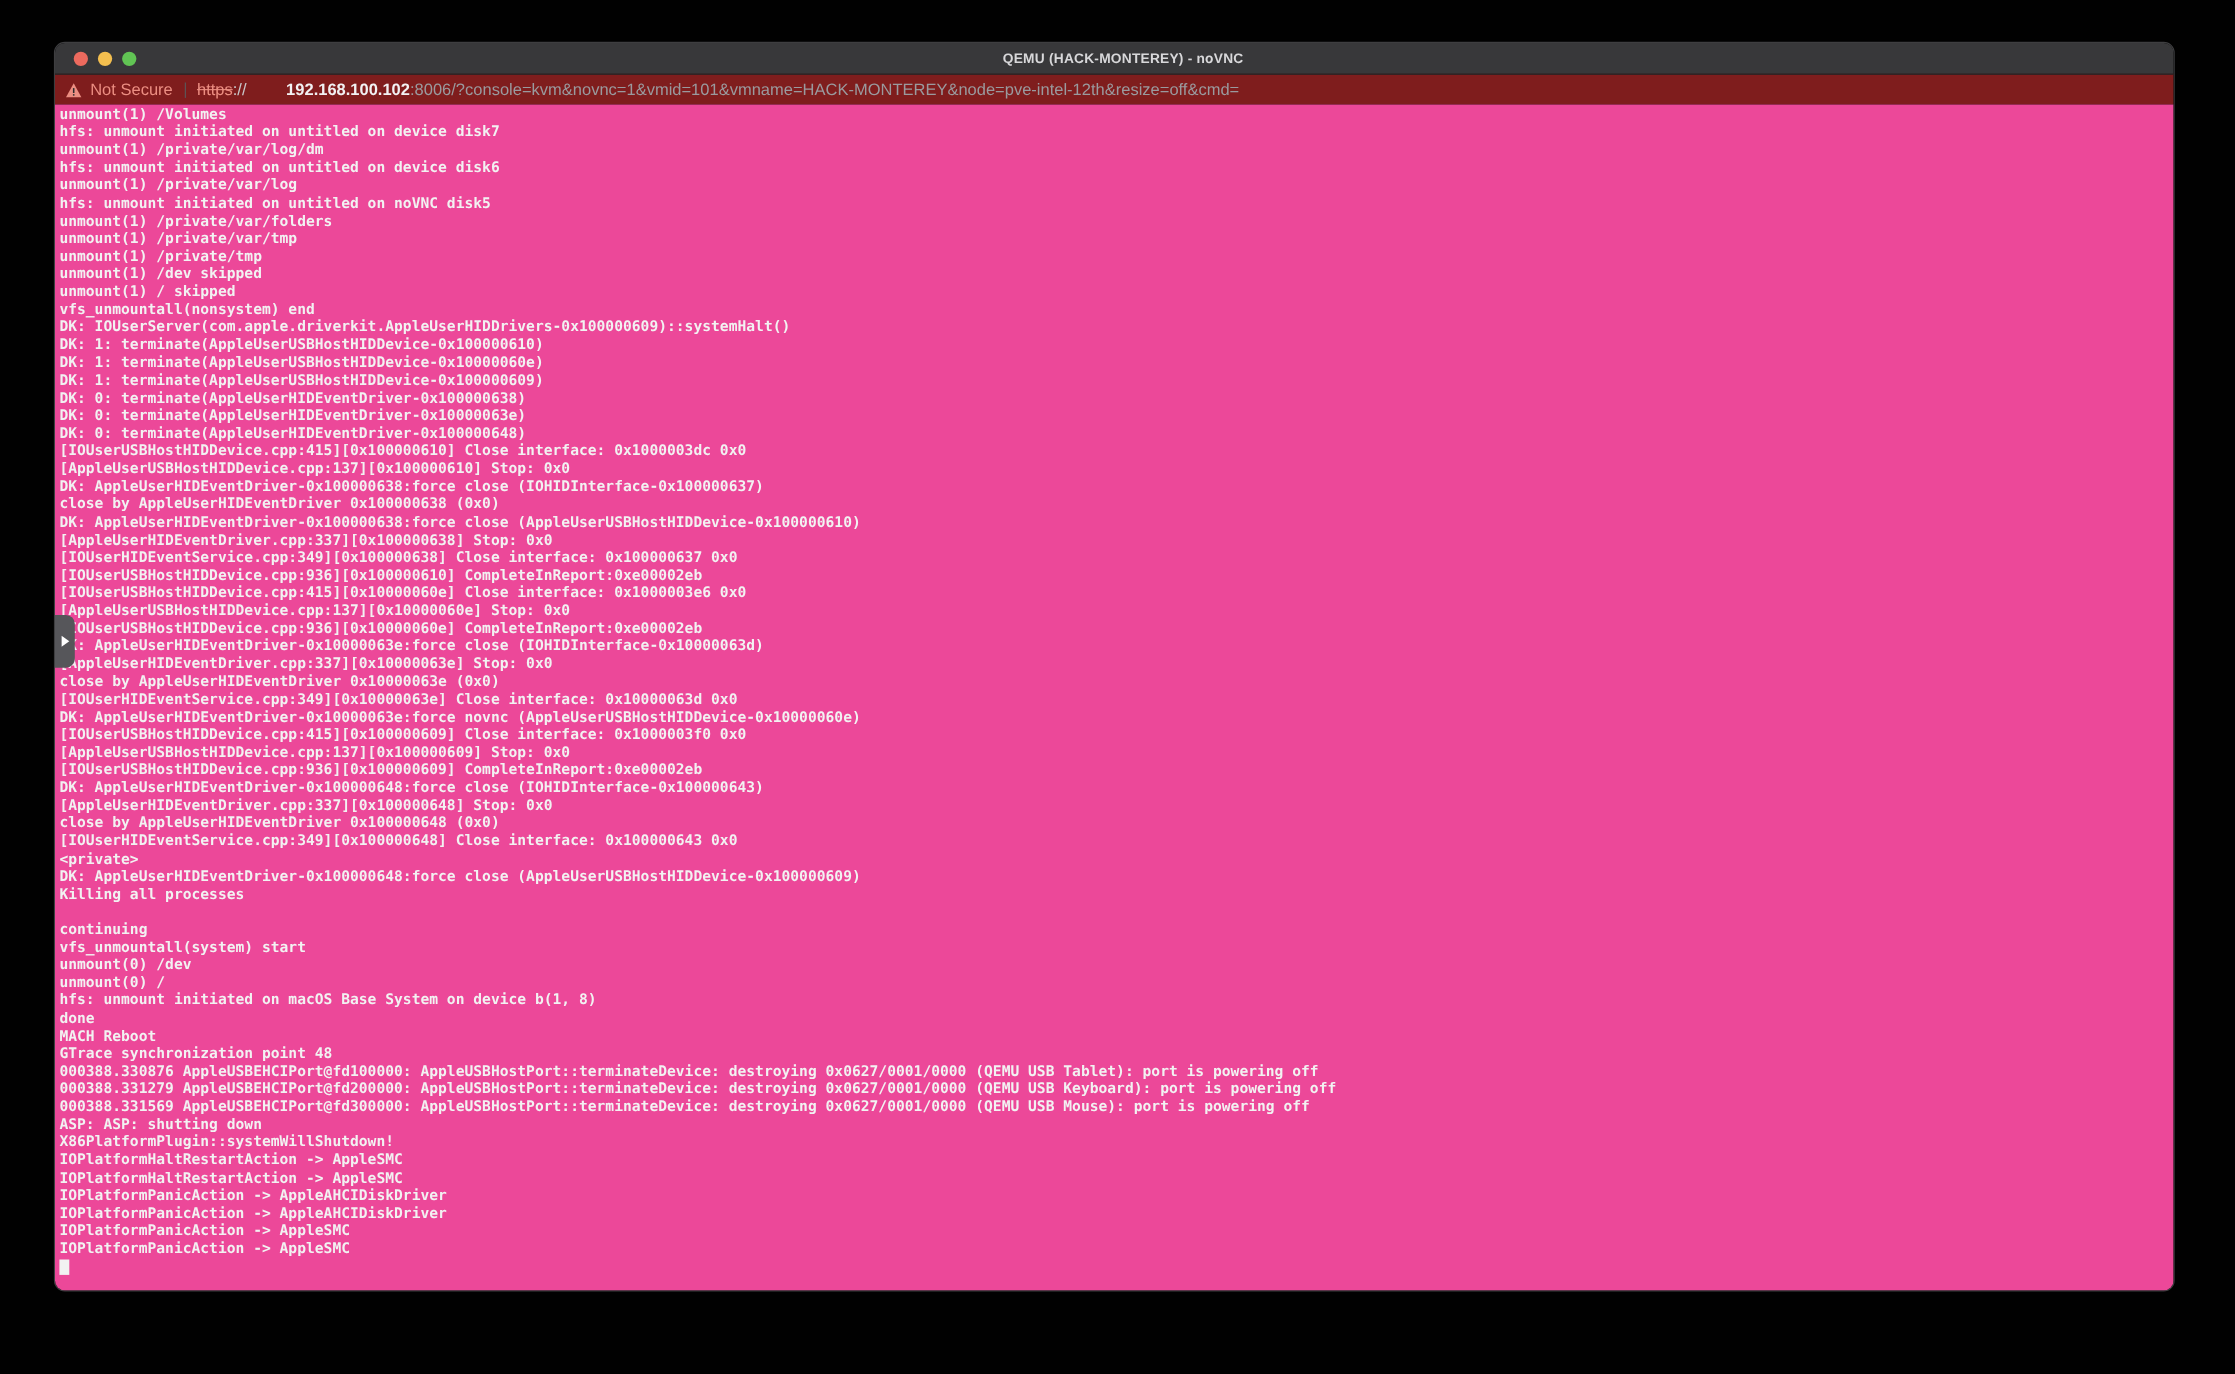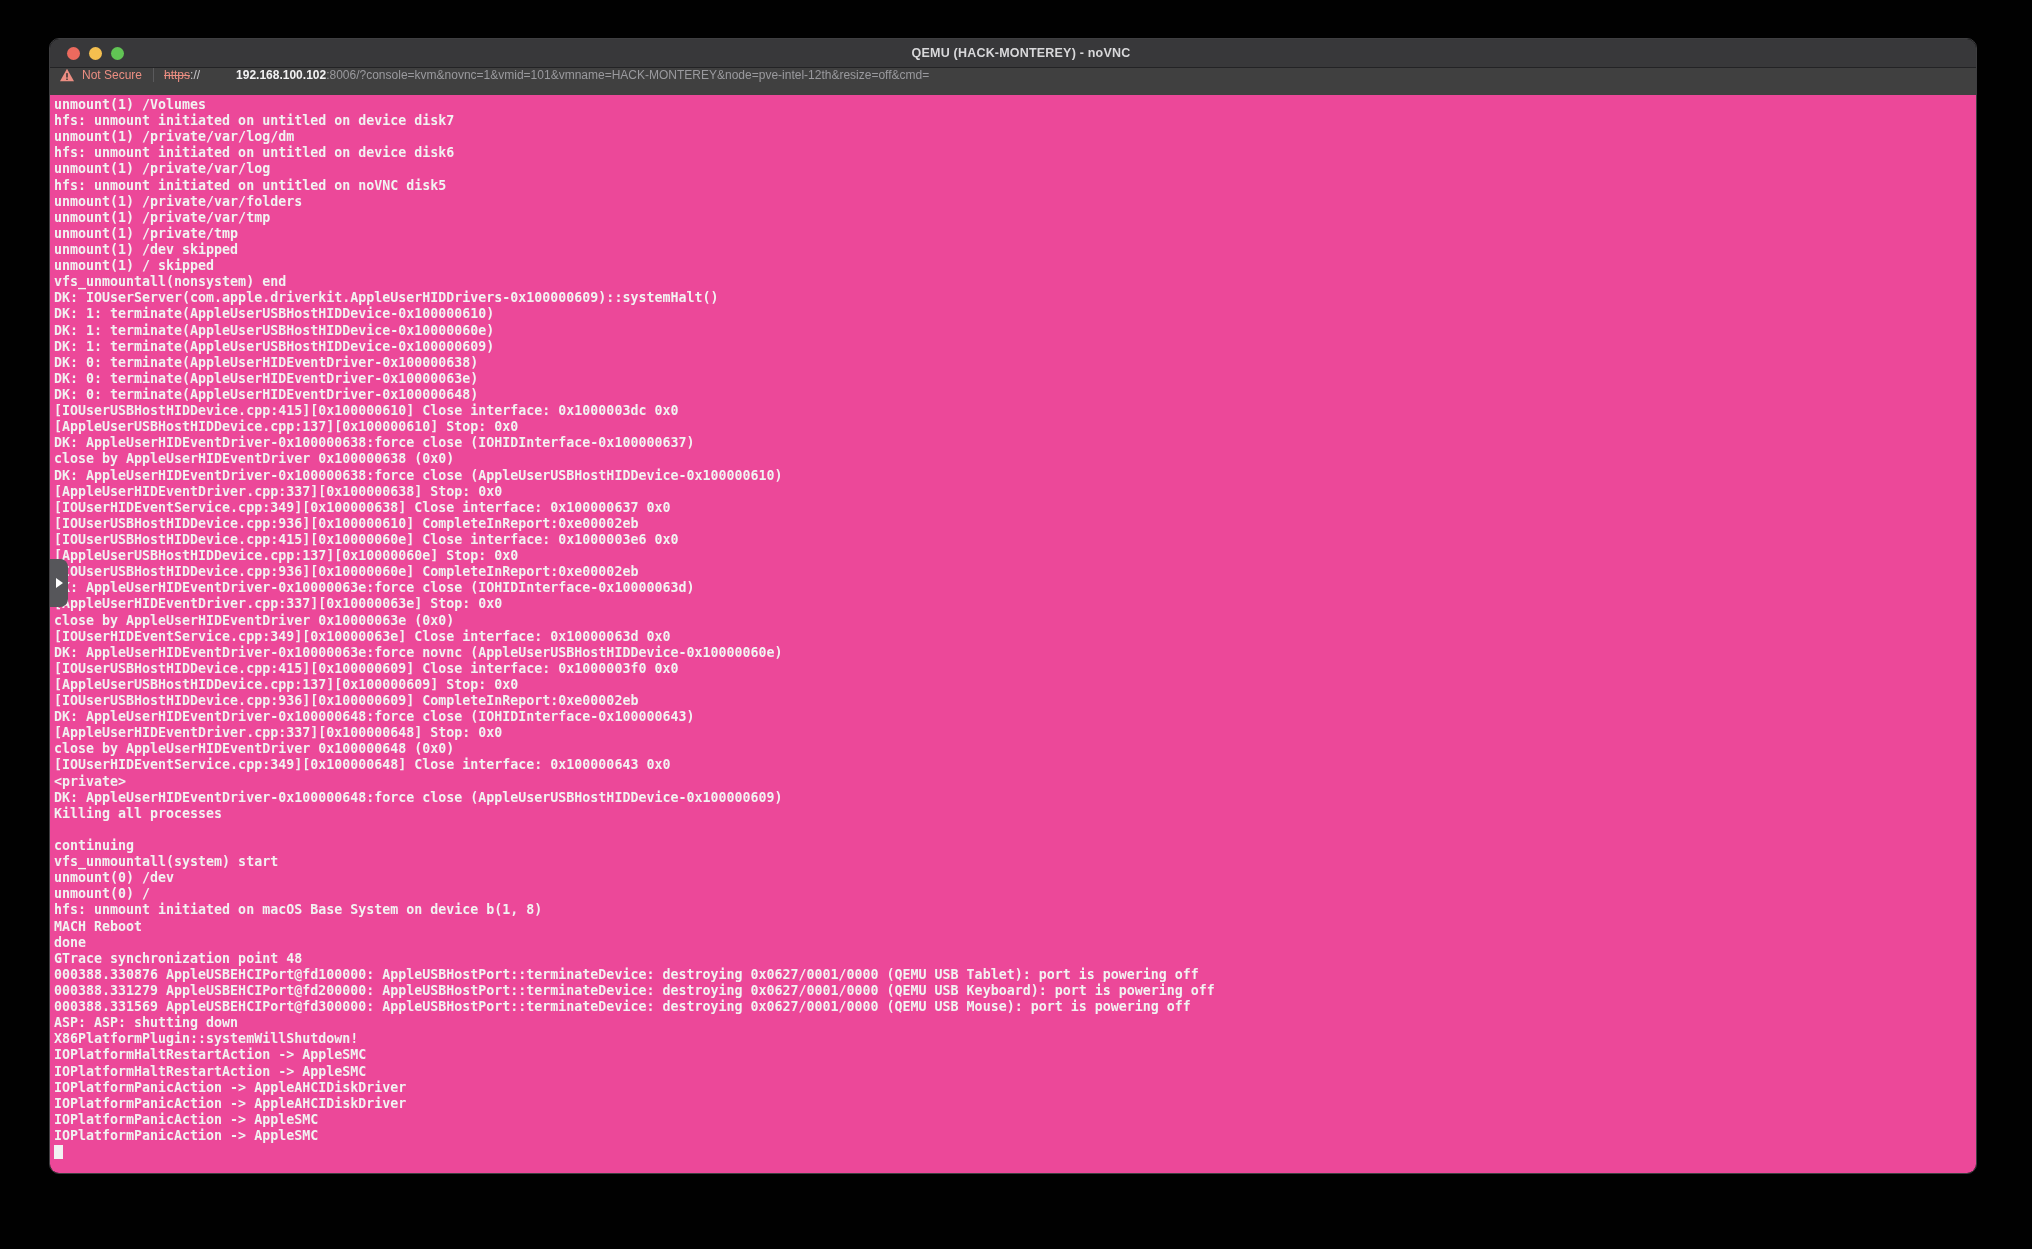--- a/index.html
+++ b/index.html
@@ -20,23 +20,23 @@
   }
   .lights { display: flex; align-items: center; gap: 9px; padding-left: 17px; }
   .light { width: 13px; height: 13px; border-radius: 50%; display: inline-block; }
   .title {
     position: absolute; left: 16px; right: 0; text-align: center;
     color: #d8d8da; font-size: 12.5px; font-weight: bold; letter-spacing: .2px;
   }
 
   
   .urlbar {
-    height: 28px; background: #404040; border-top: 1px solid #232325;
-    display: flex; padding-left: 9px;
-    font-size: 12px; white-space: nowrap;
+    height: 28px; background: #7f1d1d; border-top: 1px solid #232325;
+    display: flex; align-items: center; padding-left: 9px;
+    font-size: 15px; white-space: nowrap;
   }
   .warn-icon { width: 16px; height: 14px; margin-right: 7px; flex: 0 0 auto; }
   .not-secure { color: #ec8e82; }
   .url-divider {
     width: 1px; height: 14px; background: #5a5a5c; display: inline-block;
     margin: 0 10px 0 11px;
   }
   .url-scheme { color: #ec8e82; text-decoration: line-through; }
   .url-sep { color: #c9c9cb; }
   .url-host { color: #f2f2f3; font-weight: bold; margin-left: 36px; }
@@ -141,22 +141,22 @@
           <div class="log-line">[IOUserHIDEventService.cpp:349][0x100000648] Close interface: 0x100000643 0x0</div>
           <div class="log-line">&lt;private&gt;</div>
           <div class="log-line">DK: AppleUserHIDEventDriver-0x100000648:force close (AppleUserUSBHostHIDDevice-0x100000609)</div>
           <div class="log-line">Killing all processes</div>
           <div class="log-line">&nbsp;</div>
           <div class="log-line">continuing</div>
           <div class="log-line">vfs_unmountall(system) start</div>
           <div class="log-line">unmount(0) /dev</div>
           <div class="log-line">unmount(0) /</div>
           <div class="log-line">hfs: unmount initiated on macOS Base System on device b(1, 8)</div>
+          <div class="log-line">done</div>
           <div class="log-line">MACH Reboot</div>
-          <div class="log-line">done</div>
           <div class="log-line">GTrace synchronization point 48</div>
           <div class="log-line">000388.330876 AppleUSBEHCIPort@fd100000: AppleUSBHostPort::terminateDevice: destroying 0x0627/0001/0000 (QEMU USB Tablet): port is powering off</div>
           <div class="log-line">000388.331279 AppleUSBEHCIPort@fd200000: AppleUSBHostPort::terminateDevice: destroying 0x0627/0001/0000 (QEMU USB Keyboard): port is powering off</div>
           <div class="log-line">000388.331569 AppleUSBEHCIPort@fd300000: AppleUSBHostPort::terminateDevice: destroying 0x0627/0001/0000 (QEMU USB Mouse): port is powering off</div>
           <div class="log-line">ASP: ASP: shutting down</div>
           <div class="log-line">X86PlatformPlugin::systemWillShutdown!</div>
           <div class="log-line">IOPlatformHaltRestartAction -&gt; AppleSMC</div>
           <div class="log-line">IOPlatformHaltRestartAction -&gt; AppleSMC</div>
           <div class="log-line">IOPlatformPanicAction -&gt; AppleAHCIDiskDriver</div>
           <div class="log-line">IOPlatformPanicAction -&gt; AppleAHCIDiskDriver</div>

